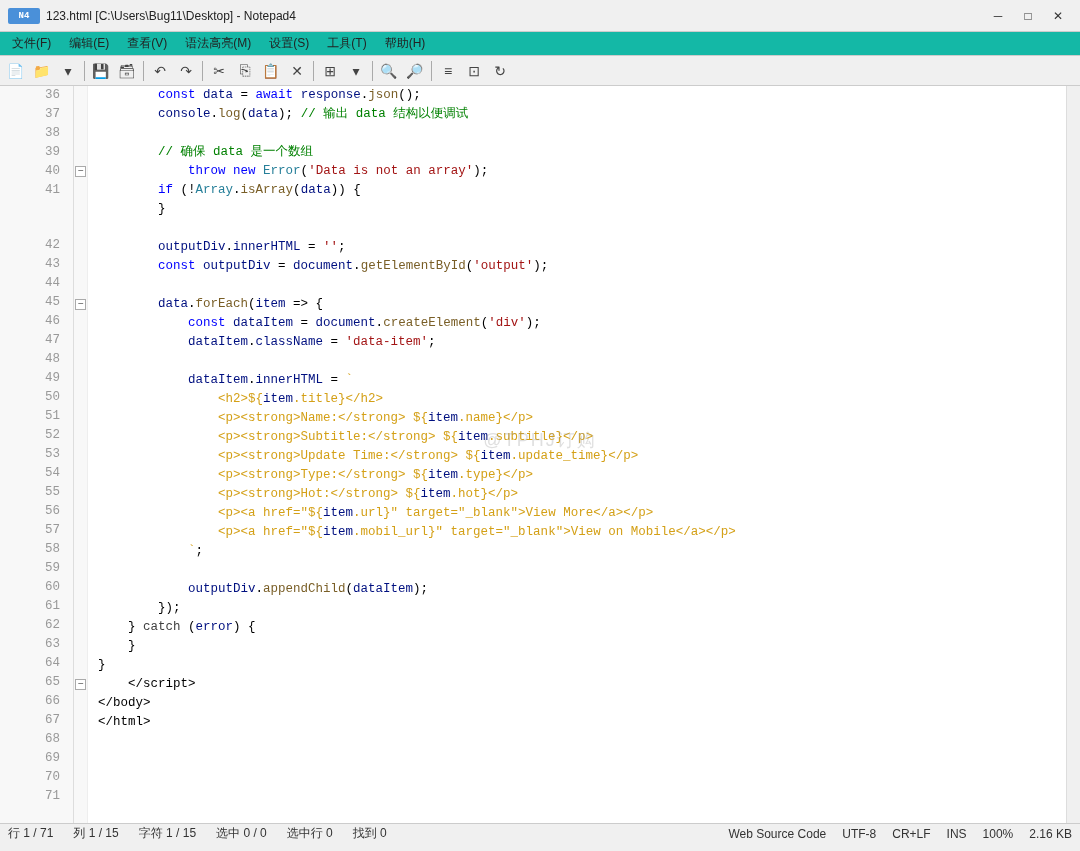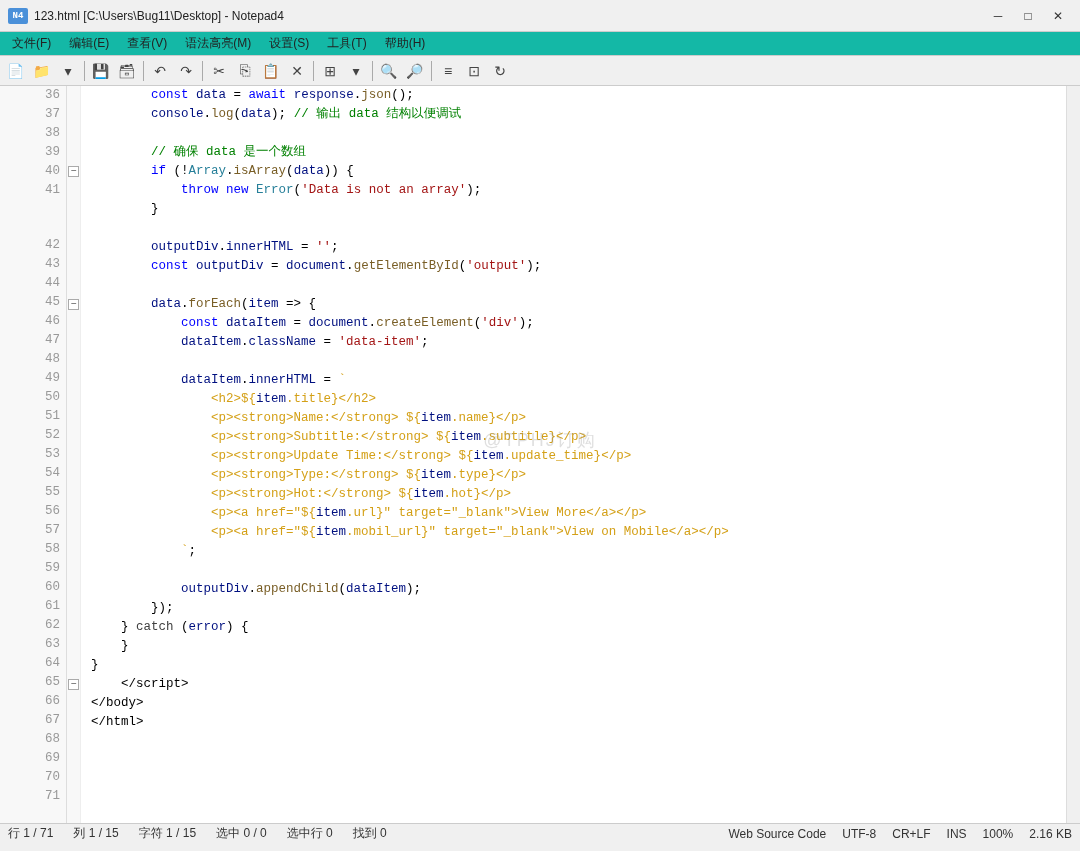--- a/index.html
+++ b/index.html
@@ -19,21 +19,21 @@
       justify-content: space-between;
       padding: 4px 8px;
       height: 32px;
     }
     .title-bar-left {
       display: flex;
       align-items: center;
       gap: 6px;
     }
     .title-bar-icon {
-      width: 20px;
+      width: 32px;
       height: 16px;
       background: #4a90d9;
       border-radius: 2px;
       font-size: 10px;
       display: flex;
       align-items: center;
       justify-content: center;
       color: white;
       font-weight: bold;
     }
@@ -178,21 +178,21 @@
     }
 
     .lines-container {
       display: flex;
     }
     .line-num-col {
       background: #f8f8f8;
       border-right: 1px solid #ddd;
       min-width: 34px;
       text-align: right;
-      padding-right: 6px;
+      padding-right: 13px;
       font-size: 12.5px;
       line-height: 19px;
       color: #999;
       flex-shrink: 0;
     }
     .fold-col {
       width: 14px;
       background: #f8f8f8;
       border-right: 1px solid #eee;
       flex-shrink: 0;
@@ -351,22 +351,22 @@
           <div class="code-line" style="text-align: center;"></div>
           <div class="code-line" style="text-align: center;"></div>
         </div>
 
       <div class="code-content" id="codeContent">
 
       <div class="code-line">        <span class="kw-const">const</span> <span class="c-param">data</span> = <span class="kw-await">await</span> <span class="c-param">response</span>.<span class="c-method">json</span>();</div>
           <div class="code-line">        <span class="c-param">console</span>.<span class="c-method">log</span>(<span class="c-param">data</span>); <span class="c-comment">// 输出 data 结构以便调试</span></div>
           <div class="code-line">&nbsp;</div>
           <div class="code-line">        <span class="c-comment">// 确保 data 是一个数组</span></div>
+          <div class="code-line">            <span class="kw-throw">throw</span> <span class="kw-new">new</span> <span class="c-light-blue">Error</span>(<span class="c-string">'Data is not an array'</span>);</div>
           <div class="code-line">        <span class="kw-if">if</span> (!<span class="c-light-blue">Array</span>.<span class="c-method">isArray</span>(<span class="c-param">data</span>)) {</div>
-          <div class="code-line">            <span class="kw-throw">throw</span> <span class="kw-new">new</span> <span class="c-light-blue">Error</span>(<span class="c-string">'Data is not an array'</span>);</div>
           <div class="code-line">        }</div>
           <div class="code-line">&nbsp;</div>
           <div class="code-line">        <span class="c-param">outputDiv</span>.<span class="c-param">innerHTML</span> = <span class="c-string">''</span>;</div>
           <div class="code-line">        <span class="kw-const">const</span> <span class="c-param">outputDiv</span> = <span class="c-param">document</span>.<span class="c-method">getElementById</span>(<span class="c-string">'output'</span>);</div>
           <div class="code-line">&nbsp;</div>
           <div class="code-line">        <span class="c-param">data</span>.<span class="c-method">forEach</span>(<span class="c-param">item</span> =&gt; {</div>
           <div class="code-line">            <span class="kw-const">const</span> <span class="c-param">dataItem</span> = <span class="c-param">document</span>.<span class="c-method">createElement</span>(<span class="c-string">'div'</span>);</div>
           <div class="code-line">            <span class="c-param">dataItem</span>.<span class="c-param">className</span> = <span class="c-string">'data-item'</span>;</div>
           <div class="code-line">&nbsp;</div>
           <div class="code-line">            <span class="c-param">dataItem</span>.<span class="c-param">innerHTML</span> = <span class="c-template">`</span></div>

